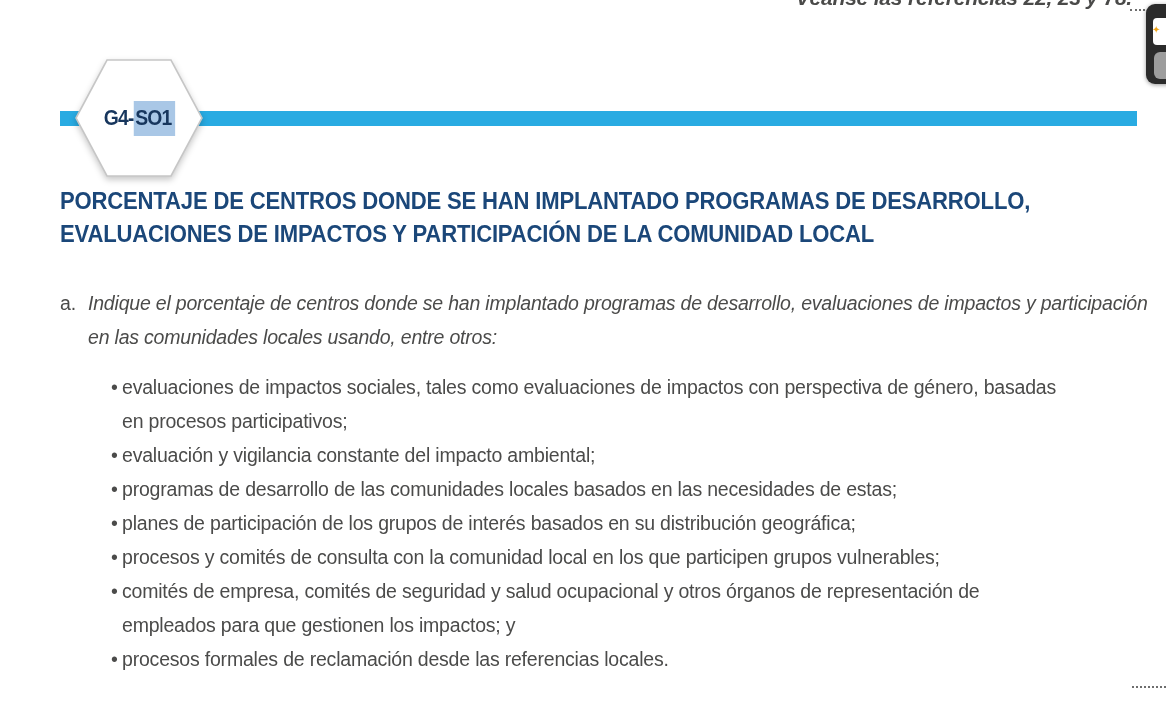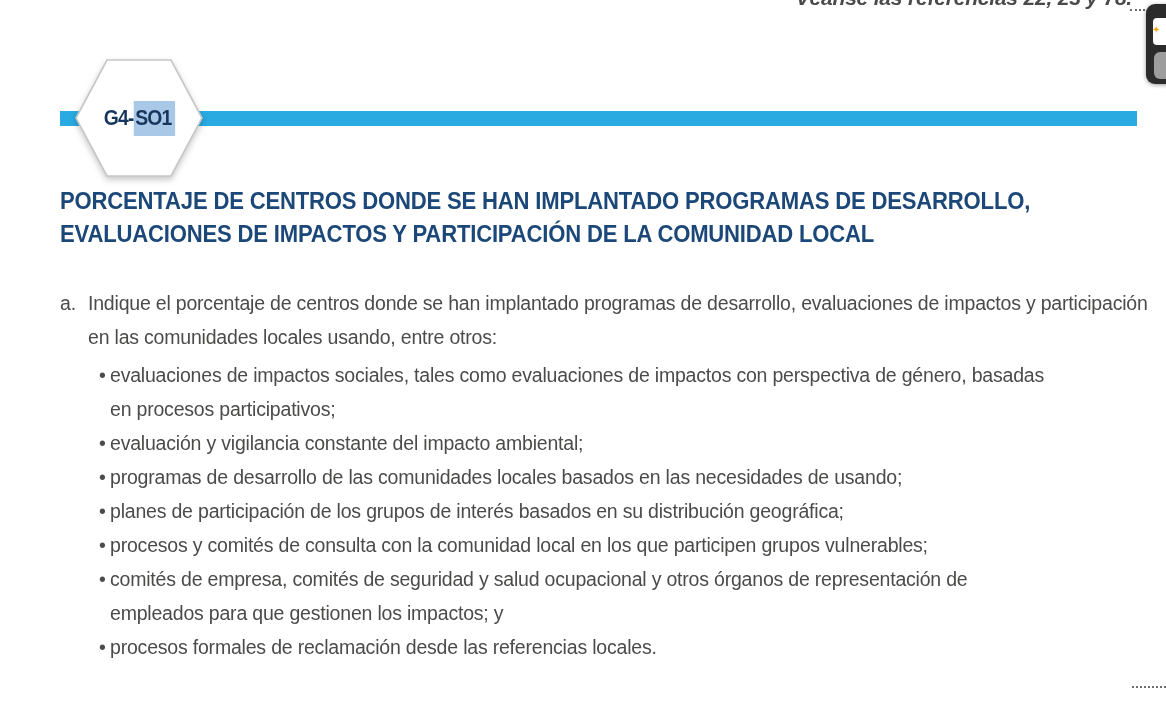--- a/index.html
+++ b/index.html
@@ -104,23 +104,23 @@
   .clause {
     position:absolute; top:286px; left:60px;
     display:flex;
     color:#4b4b4a;
     font-size:19.5px;
     line-height:34px;
     letter-spacing:-0.2px;
   }
   .clause-marker { width:28px; flex:0 0 28px; }
   .clause-body { width:1062px; }
-  .clause-intro { width:1060px; }
+  .clause-intro { width:1060px;font-style:italic; }
 
-  ul.bullets { list-style:none; padding:0 0 0 7px; margin:4px; }
+  ul.bullets { list-style:none; padding:0 0 0 7px; margin:16px; }
   ul.bullets li {
     position:relative;
     padding-left:11px;
     width:952px;
   }
   ul.bullets li::before {
     content:"\2022";
     position:absolute; left:0; top:0;
     color:#4b4b4a;
   }
@@ -153,21 +153,21 @@
     <div>EVALUACIONES DE IMPACTOS Y PARTICIPACIÓN DE LA COMUNIDAD LOCAL</div>
   </div>
 
   <div class="clause">
     <div class="clause-marker">a.</div>
     <div class="clause-body">
       <div class="clause-intro">Indique el porcentaje de centros donde se han implantado programas de desarrollo, evaluaciones de impactos y participación en las comunidades locales usando, entre otros:</div>
       <ul class="bullets">
         <li>evaluaciones de impactos sociales, tales como evaluaciones de impactos con perspectiva de género, basadas en procesos participativos;</li>
         <li>evaluación y vigilancia constante del impacto ambiental;</li>
-        <li>programas de desarrollo de las comunidades locales basados en las necesidades de usando;</li>
+        <li>programas de desarrollo de las comunidades locales basados en las necesidades de estas;</li>
         <li>planes de participación de los grupos de interés basados en su distribución geográfica;</li>
         <li>procesos y comités de consulta con la comunidad local en los que participen grupos vulnerables;</li>
         <li>comités de empresa, comités de seguridad y salud ocupacional y otros órganos de representación de empleados para que gestionen los impactos; y</li>
         <li>procesos formales de reclamación desde las referencias locales.</li>
       </ul>
     </div>
   </div>
 
   <div class="overlay-toolbar">
     <div class="overlay-btn-top">

